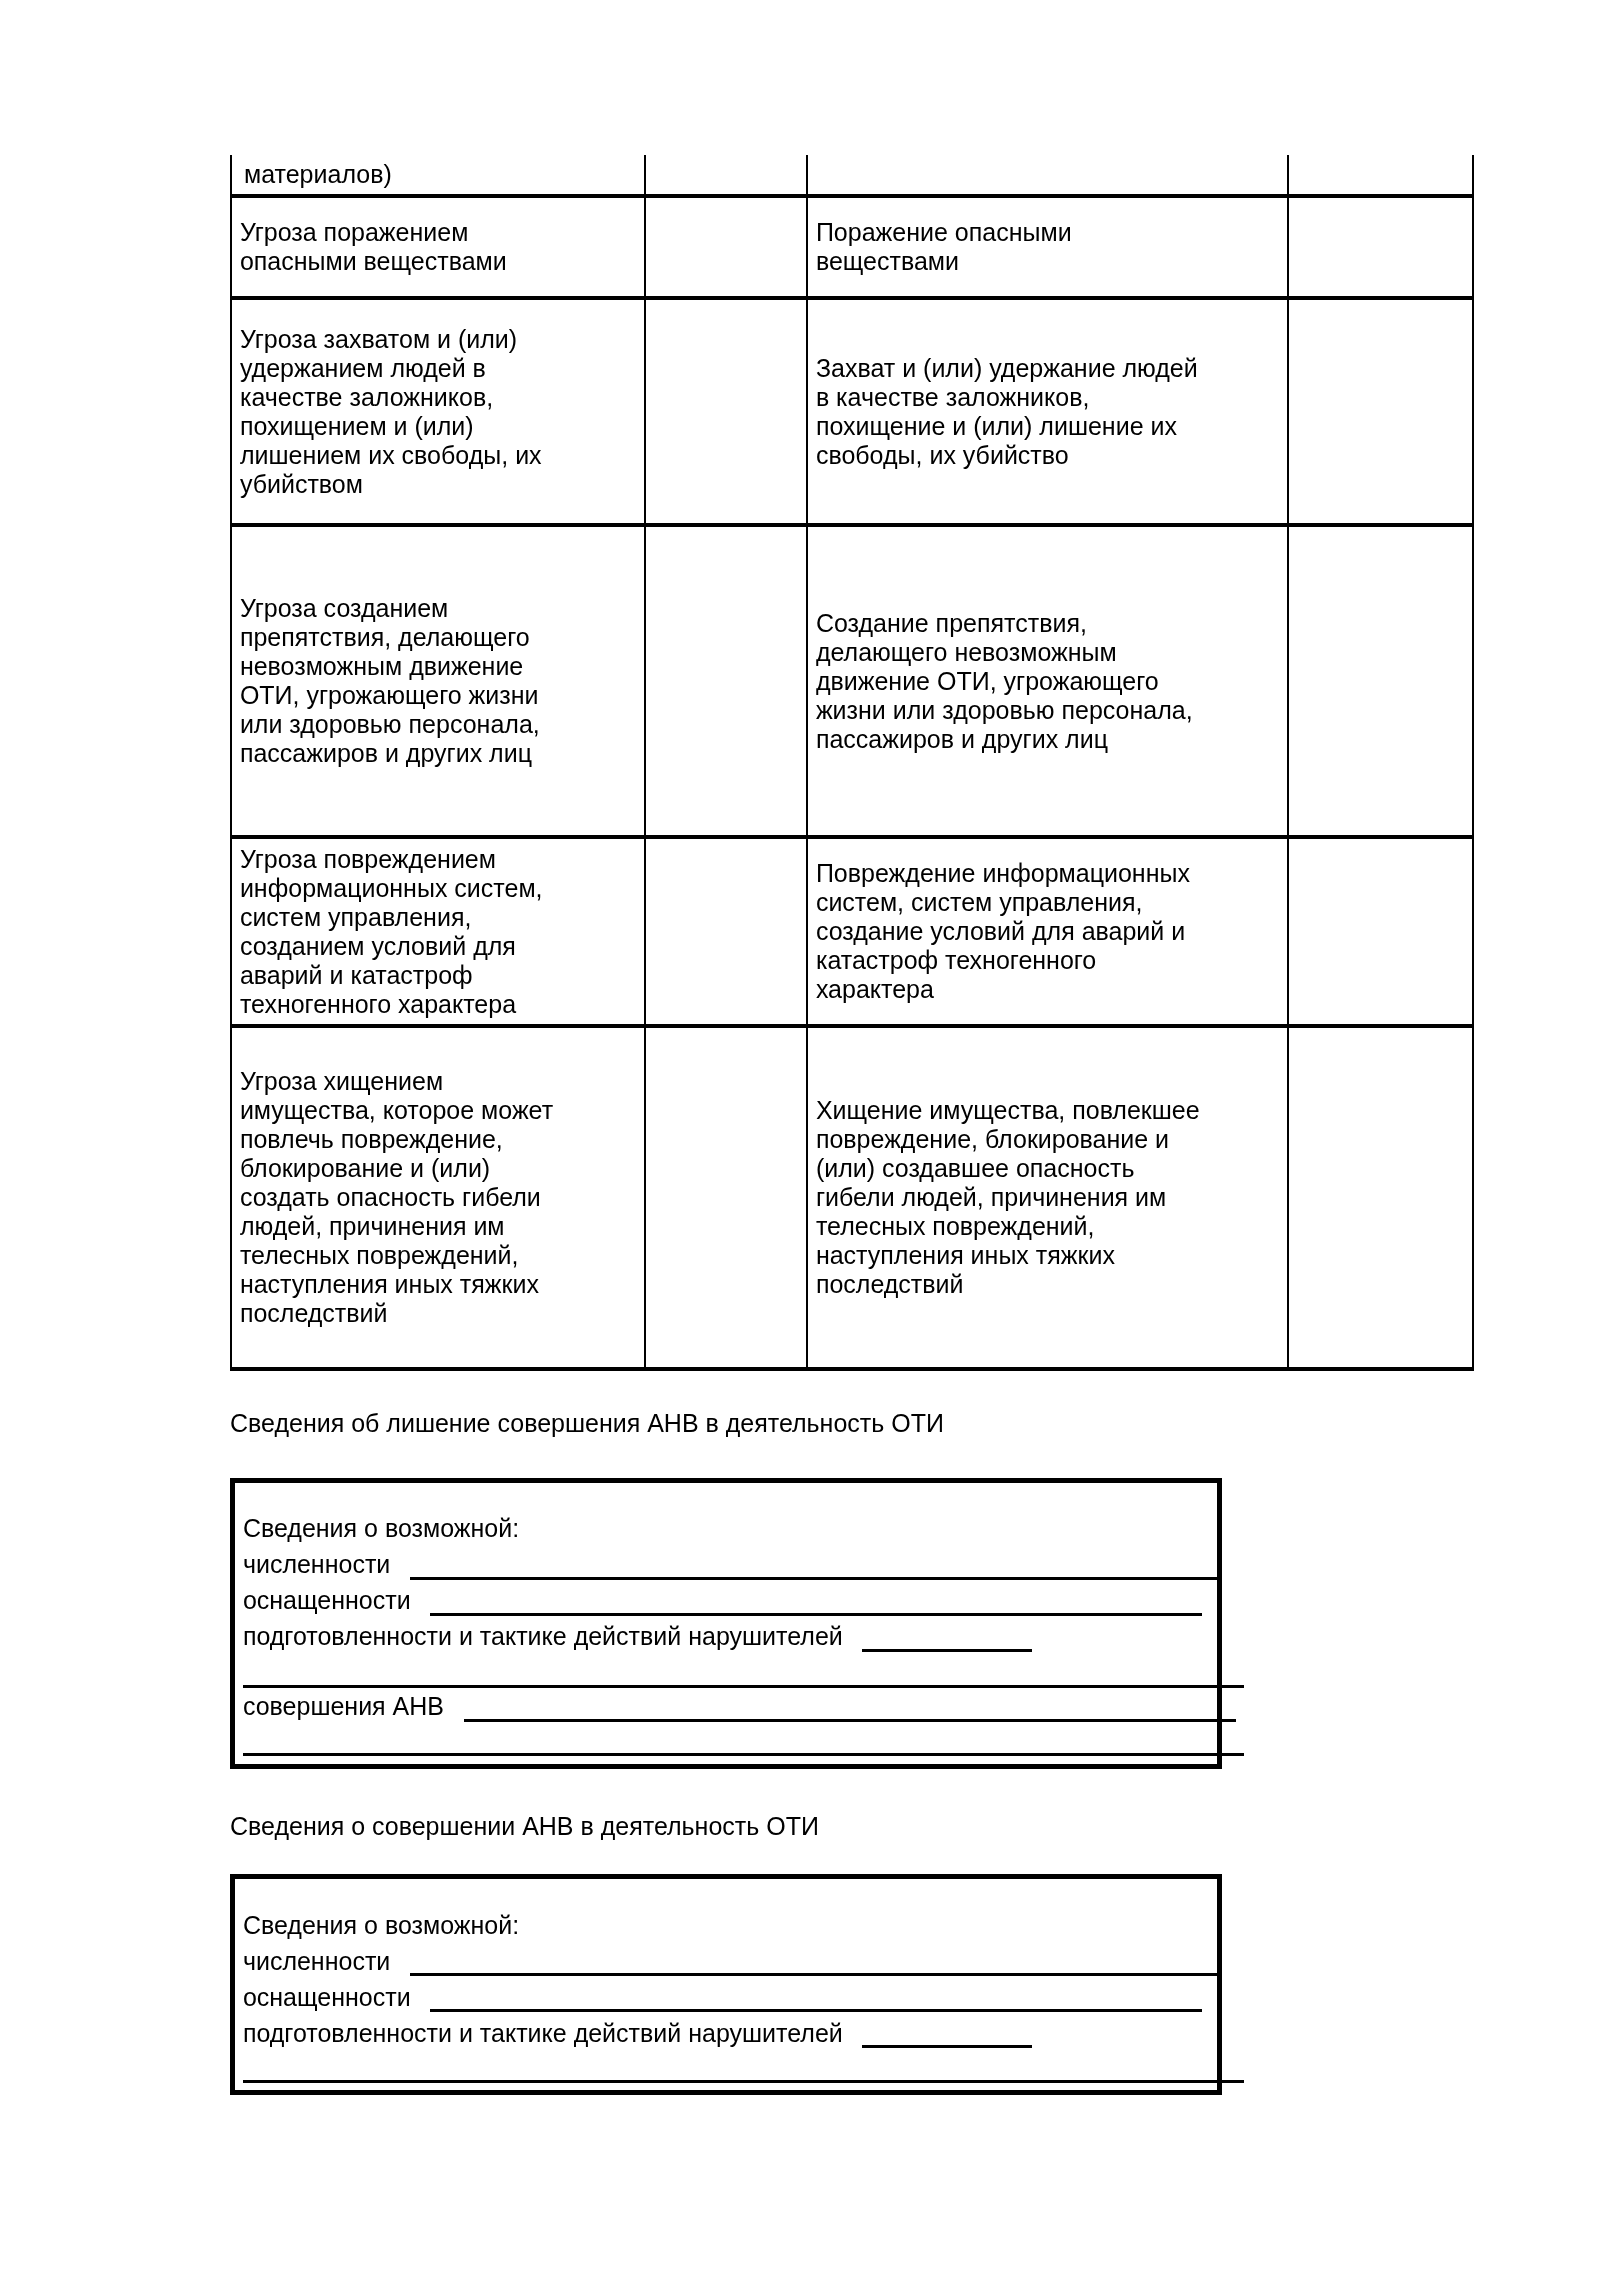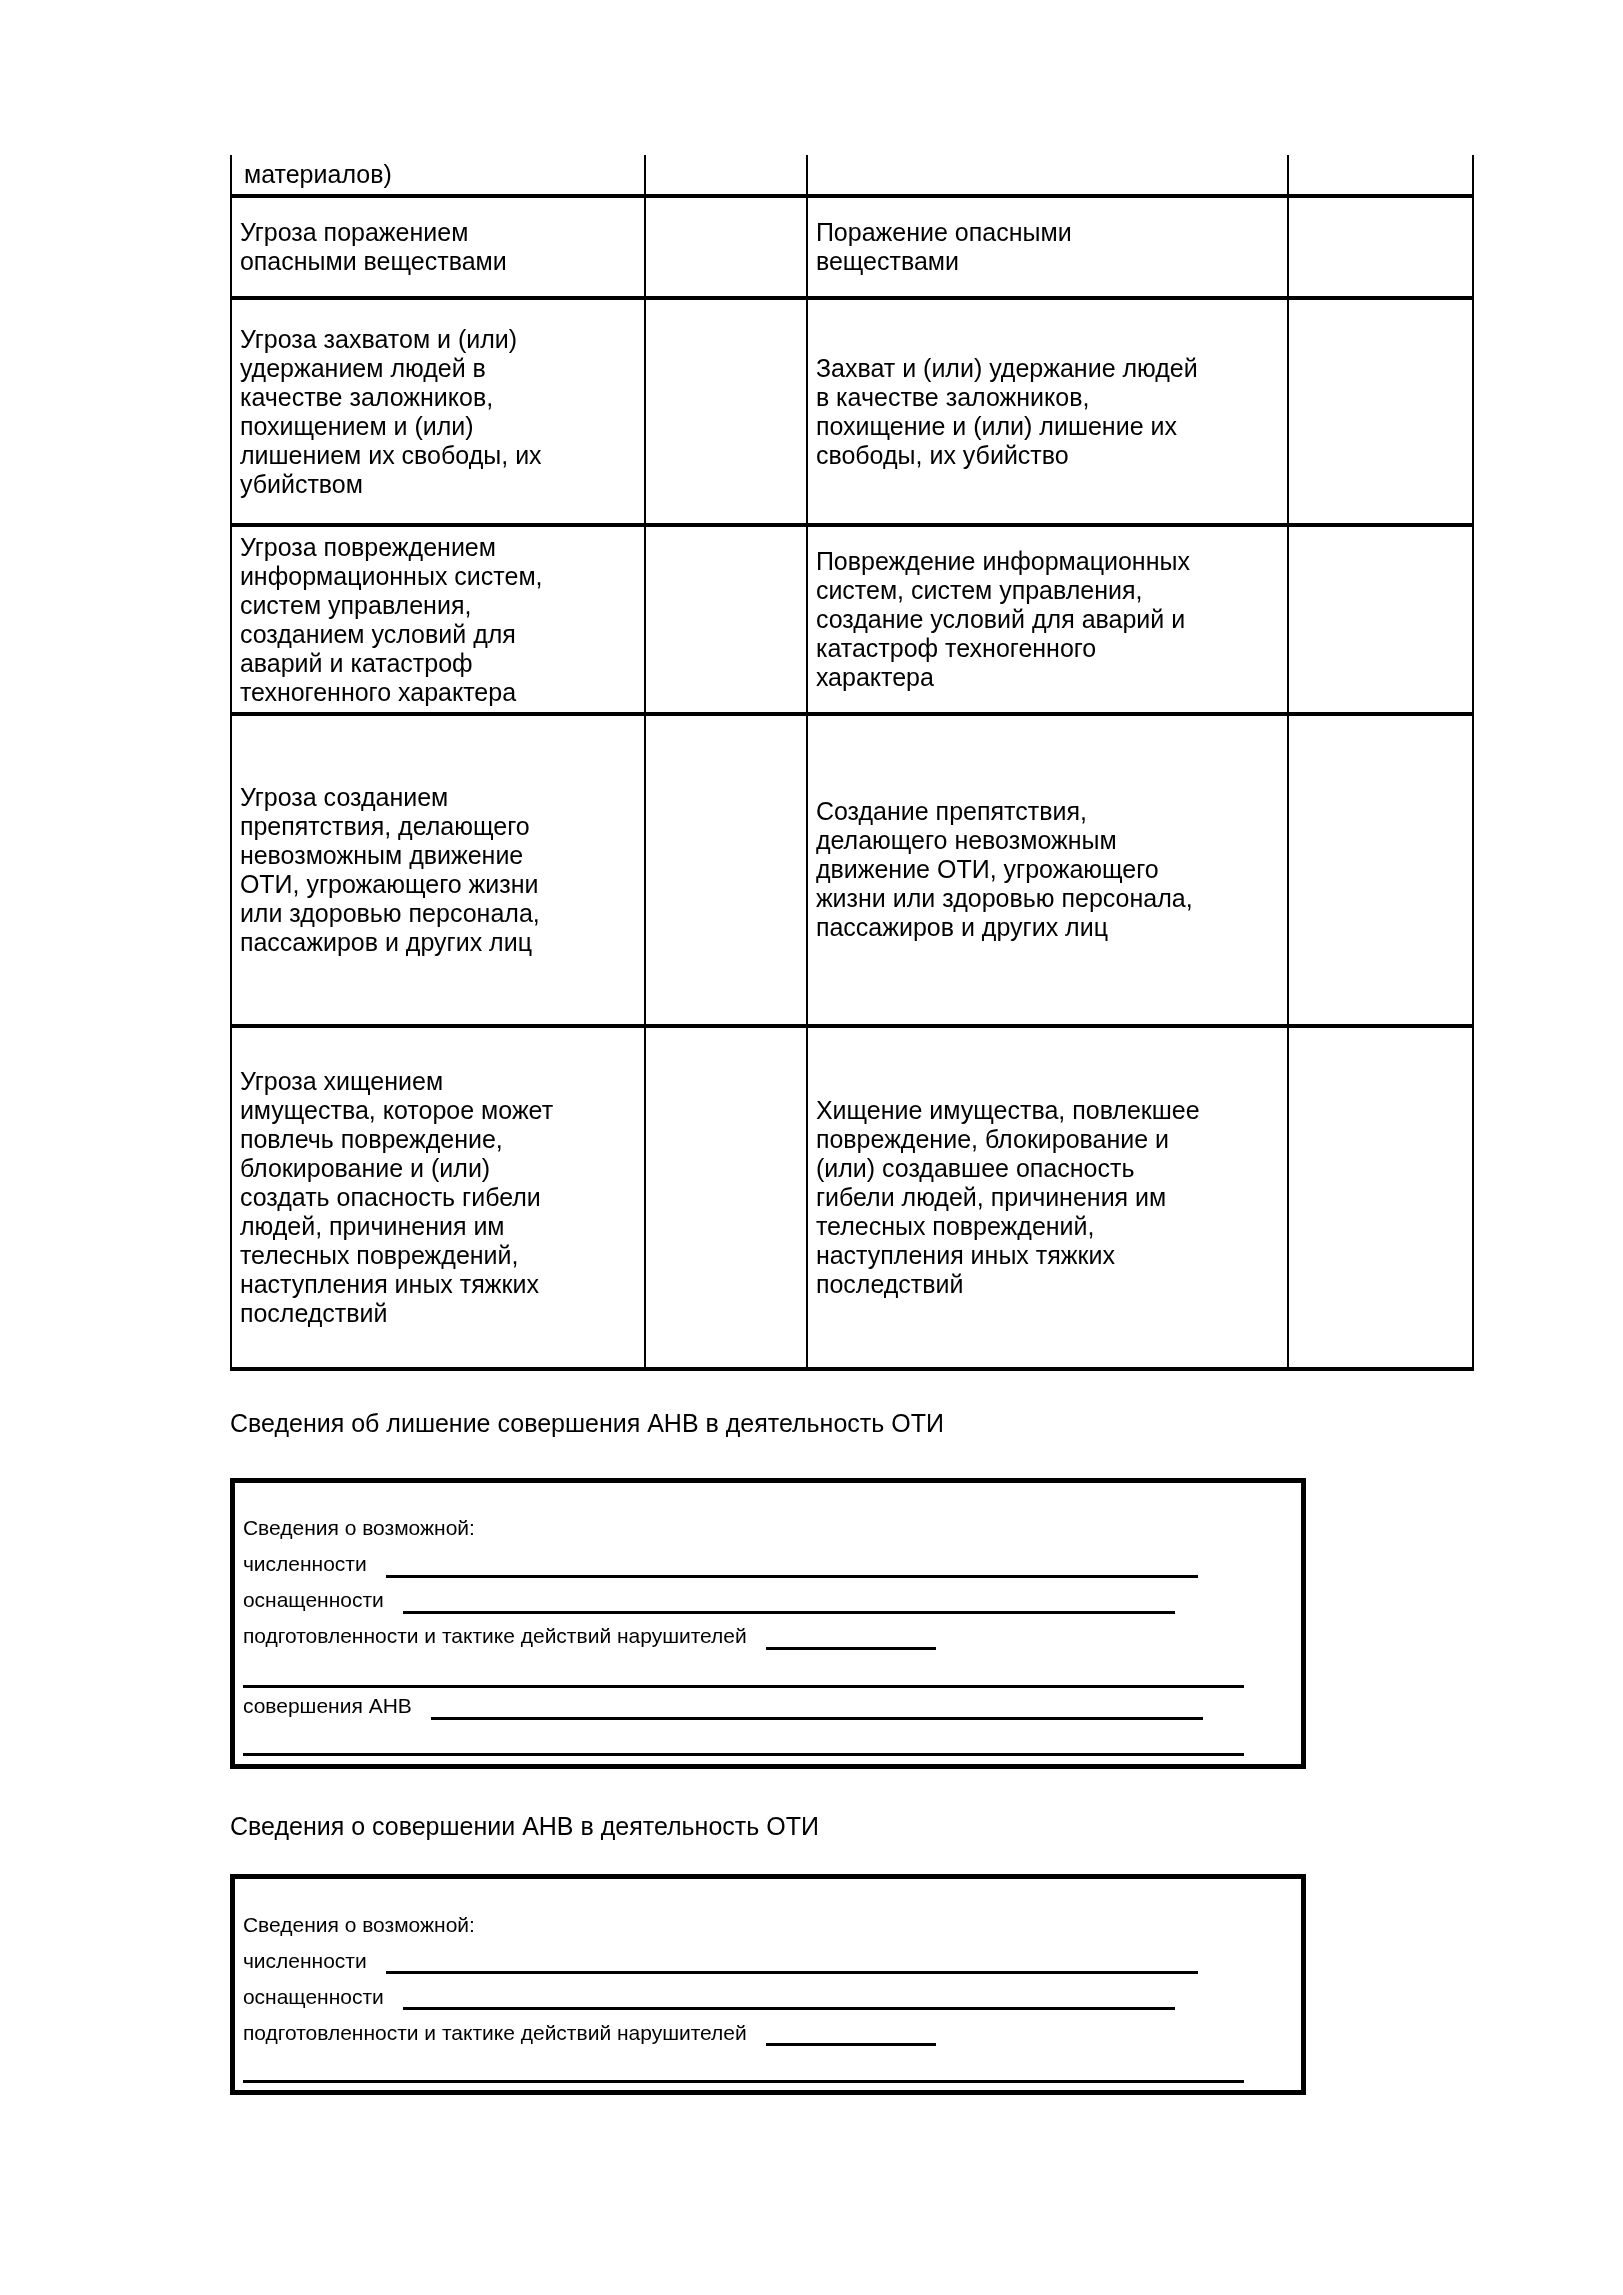--- a/index.html
+++ b/index.html
@@ -40,25 +40,25 @@
   
   .section-heading {
     font-size: 25px;
     line-height: 33px;
     margin: 36px 0 0 0;
   }
   .section-heading.second { margin-top: 41px; }
   
   .info-box {
     box-sizing: border-box;
-    width: 1076px;
+    width: 992px;
     border: 5.2px solid #000;
     margin-top: 38px;
     padding: 27.5px 7.9px 6.5px 7.9px;
-    font-size: 21px;
+    font-size: 25px;
     line-height: 36px;
   }
   .info-box.second { margin-top: 31px; }
   .box-line { white-space: nowrap; }
   .box-line .measures, .measures { white-space: pre-line; }
   .blank {
     display: inline-block;
     border-bottom: 3.9px solid #000;
     height: 26px;
     vertical-align: -6.5px;
@@ -120,55 +120,55 @@
           </td>
       <td></td>
       <td>
             <div class="cell-text">Захват и (или) удержание людей
 в качестве заложников,
 похищение и (или) лишение их
 свободы, их убийство</div>
           </td>
       <td></td>
     </tr>
+    <tr style="height:312px">
+      <td>
+            <div class="cell-text">Угроза созданием
+препятствия, делающего
+невозможным движение
+ОТИ, угрожающего жизни
+или здоровью персонала,
+пассажиров и других лиц</div>
+          </td>
+      <td></td>
+      <td>
+            <div class="cell-text">Создание препятствия,
+делающего невозможным
+движение ОТИ, угрожающего
+жизни или здоровью персонала,
+пассажиров и других лиц</div>
+          </td>
+      <td></td>
+    </tr>
     <tr style="height:180px">
       <td>
             <div class="cell-text">Угроза повреждением
 информационных систем,
 систем управления,
 созданием условий для
 аварий и катастроф
 техногенного характера</div>
           </td>
       <td></td>
       <td>
             <div class="cell-text">Повреждение информационных
 систем, систем управления,
 создание условий для аварий и
 катастроф техногенного
 характера</div>
-          </td>
-      <td></td>
-    </tr>
-    <tr style="height:312px">
-      <td>
-            <div class="cell-text">Угроза созданием
-препятствия, делающего
-невозможным движение
-ОТИ, угрожающего жизни
-или здоровью персонала,
-пассажиров и других лиц</div>
-          </td>
-      <td></td>
-      <td>
-            <div class="cell-text">Создание препятствия,
-делающего невозможным
-движение ОТИ, угрожающего
-жизни или здоровью персонала,
-пассажиров и других лиц</div>
           </td>
       <td></td>
     </tr>
     <tr style="height:343px">
       <td>
             <div class="cell-text">Угроза хищением
 имущества, которое может
 повлечь повреждение,
 блокирование и (или)
 создать опасность гибели

